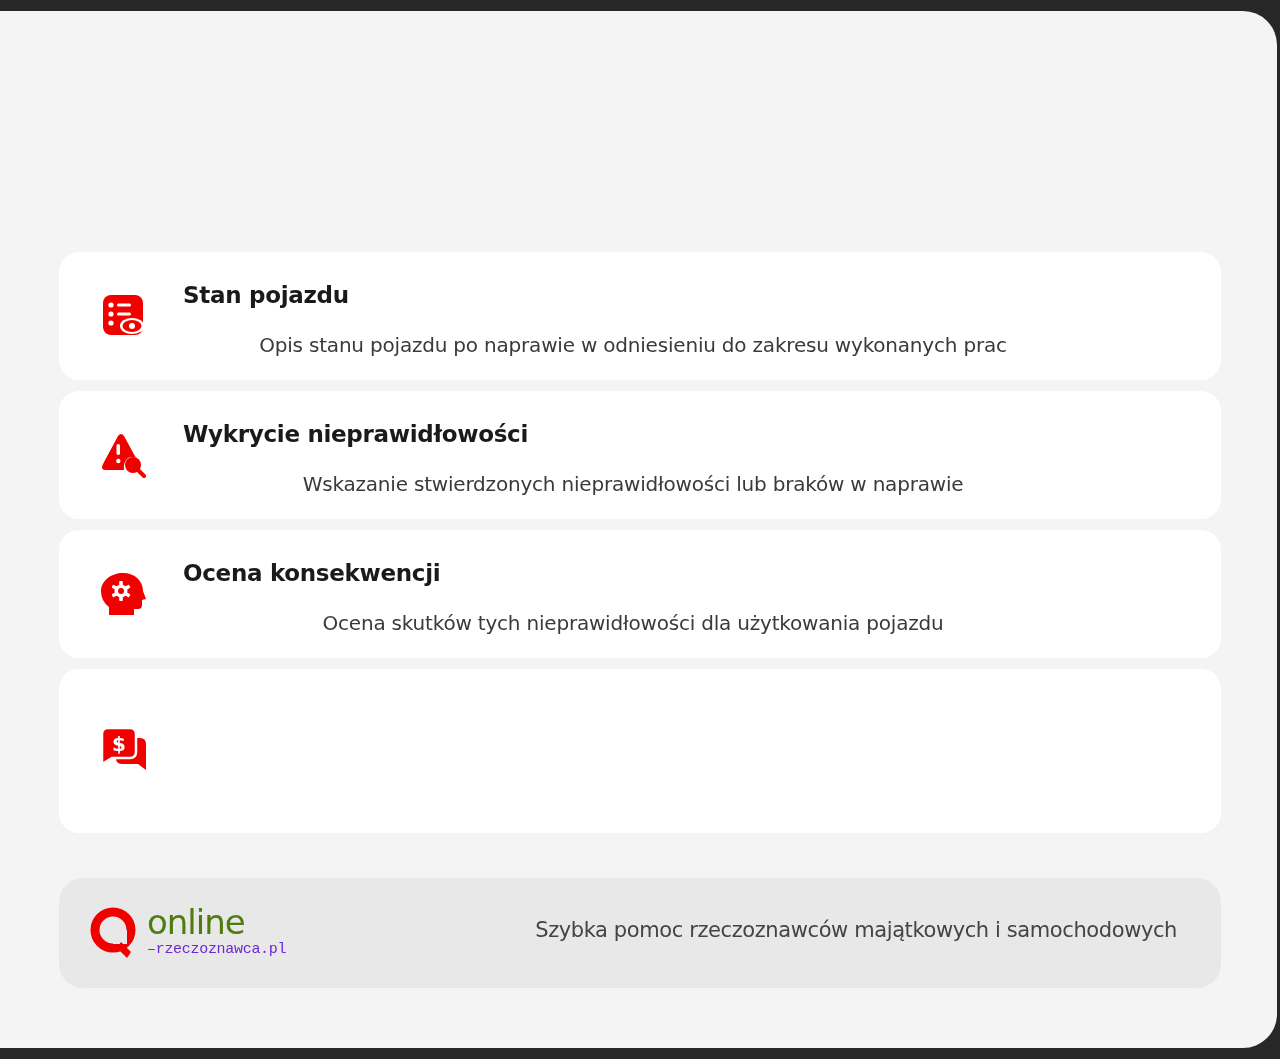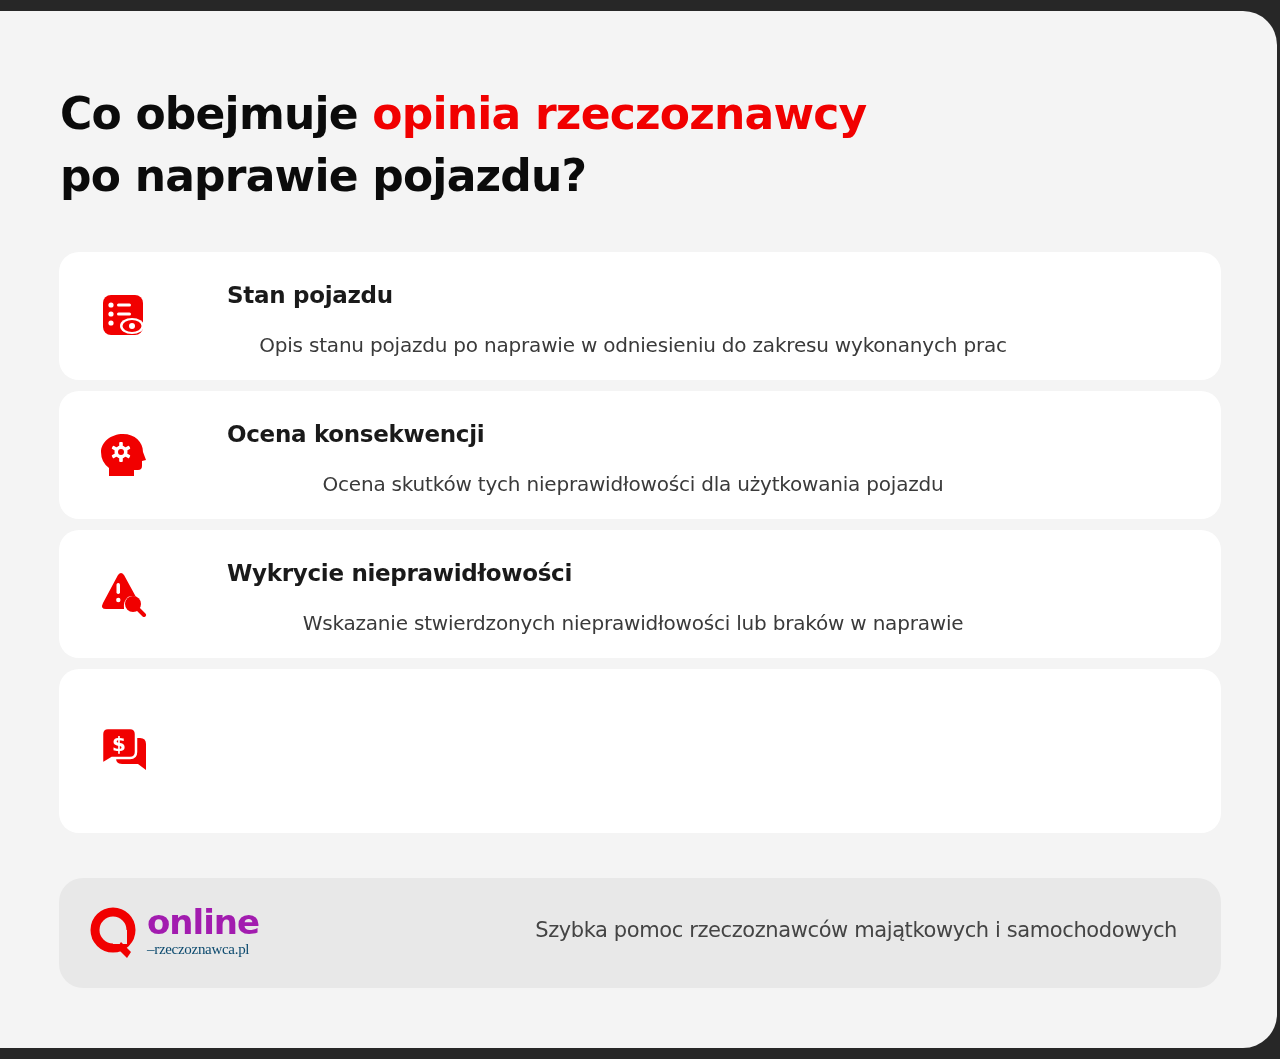--- a/index.html
+++ b/index.html
@@ -25,57 +25,53 @@
       position: relative; height: 128px;
     }
     .card.tall { height: 164px; }
     .card .icon {
       position: absolute; left: 40px; width: 50px; height: 50px;
       display: flex; align-items: center; justify-content: center;
     }
     .card .heading {
       position: absolute; left: 124px; top: 30px;
       font-family: "DejaVu Sans", sans-serif; font-weight: bold;
-      font-size: 23px; color: #1a1a1a; letter-spacing: -0.3px; margin-left: 44px;
+      font-size: 23px; color: #1a1a1a; letter-spacing: -0.3px;
     }
     .card .desc {
       position: absolute; left: 124px; top: 74px; width: 900px;
       font-family: "DejaVu Sans", sans-serif;
       font-size: 20px; line-height: 38px; color: #3a3a3a; letter-spacing: -0.2px; text-align: center;
     }
     .footer {
       position: absolute; left: 59px; top: 867px; width: 1162px; height: 110px;
       background: #e8e8e8; border-radius: 24px;
     }
     .logo { position: absolute; left: 30px; top: 30px; width: 220px; height: 56px; }
     .logo .word {
       position: absolute; left: 58px; top: -6px;
-      font-family: "DejaVu Sans", sans-serif; font-weight: bold;
-      font-size: 34px; color: #a21caf; letter-spacing: -1px;
+      font-family: "DejaVu Sans", sans-serif; font-weight: normal;
+      font-size: 34px; color: #4d7c0f; letter-spacing: -1px;
     }
     .logo .domain {
       position: absolute; left: 58px; top: 33px;
-      font-family: Liberation Serif, serif;
-      font-size: 15px; color: #0c4a6e; letter-spacing: -0.3px;
+      font-family: Liberation Mono, monospace;
+      font-size: 15px; color: #6d28d9; letter-spacing: -0.3px;
     }
     .tagline {
       position: absolute; right: 44px; top: 40px;
       font-family: "DejaVu Sans", sans-serif;
       font-size: 21px; color: #444; letter-spacing: -0.4px;
     }
   </style>
 </head>
 <body>
 
 <div class="frame">
 
-  <h1 class="title">
-    <span>Co obejmuje </span><span class="accent">opinia rzeczoznawcy</span><br>
-    <span>po naprawie pojazdu?</span>
-  </h1>
 
   <div class="cards">
 
     <div class="card">
       <div class="icon" style="top:39px">
         <svg width="46" height="46" viewBox="0 0 46 46">
           <rect x="2" y="2" width="40" height="40" rx="8" fill="#f10000"></rect>
           <circle cx="10" cy="12" r="2.6" fill="#fff"></circle>
           <circle cx="10" cy="21" r="2.6" fill="#fff"></circle>
           <circle cx="10" cy="30" r="2.6" fill="#fff"></circle>
@@ -85,47 +81,47 @@
           <ellipse cx="31" cy="33" rx="9.5" ry="6" fill="#f10000"></ellipse>
           <circle cx="31" cy="33" r="3" fill="#fff"></circle>
         </svg>
       </div>
       <div class="heading">Stan pojazdu</div>
       <div class="desc">Opis stanu pojazdu po naprawie w odniesieniu do zakresu wykonanych prac</div>
     </div>
 
     <div class="card">
       <div class="icon" style="top:39px">
+        <svg width="48" height="46" viewBox="0 0 48 46">
+          <path d="M18 4 Q21 0 24 4 L36 26 Q32 24 28 26 Q23 30 24 38 L6 38 Q0 38 3 32 Z" fill="#f10000"></path>
+          <rect x="16.5" y="12" width="3.5" height="11" rx="1.7" fill="#fff"></rect>
+          <circle cx="18.3" cy="29" r="2.2" fill="#fff"></circle>
+          <circle cx="33" cy="33" r="8" fill="#f10000"></circle>
+          <line x1="38" y1="38" x2="44" y2="44" stroke="#f10000" stroke-width="4" stroke-linecap="round"></line>
+        </svg>
+      </div>
+      <div class="heading">Wykrycie nieprawidłowości</div>
+      <div class="desc">Wskazanie stwierdzonych nieprawidłowości lub braków w naprawie</div>
+    </div>
+
+    <div class="card">
+      <div class="icon" style="top:39px">
         <svg width="46" height="46" viewBox="0 0 46 46">
           <path d="M22 2 C34 2 42 10 42 20 L45 28 L41 29 L41 34 Q41 38 37 38 L33 38 L33 44 L8 44 L8 36 Q0 30 0 20 C0 10 10 2 22 2 Z" fill="#f10000"></path>
           <g transform="translate(20,20)" fill="#fff">
             <circle r="6.5"></circle>
             <rect x="-1.8" y="-10" width="3.6" height="20" rx="1"></rect>
             <rect x="-1.8" y="-10" width="3.6" height="20" rx="1" transform="rotate(60)"></rect>
             <rect x="-1.8" y="-10" width="3.6" height="20" rx="1" transform="rotate(120)"></rect>
           </g>
           <circle cx="20" cy="20" r="3" fill="#f10000"></circle>
         </svg>
       </div>
       <div class="heading">Ocena konsekwencji</div>
       <div class="desc">Ocena skutków tych nieprawidłowości dla użytkowania pojazdu</div>
-    </div>
-
-    <div class="card">
-      <div class="icon" style="top:39px">
-        <svg width="48" height="46" viewBox="0 0 48 46">
-          <path d="M18 4 Q21 0 24 4 L36 26 Q32 24 28 26 Q23 30 24 38 L6 38 Q0 38 3 32 Z" fill="#f10000"></path>
-          <rect x="16.5" y="12" width="3.5" height="11" rx="1.7" fill="#fff"></rect>
-          <circle cx="18.3" cy="29" r="2.2" fill="#fff"></circle>
-          <circle cx="33" cy="33" r="8" fill="#f10000"></circle>
-          <line x1="38" y1="38" x2="44" y2="44" stroke="#f10000" stroke-width="4" stroke-linecap="round"></line>
-        </svg>
-      </div>
-      <div class="heading">Wykrycie nieprawidłowości</div>
-      <div class="desc">Wskazanie stwierdzonych nieprawidłowości lub braków w naprawie</div>
     </div>
 
     <div class="card tall">
       <div class="icon" style="top:55px">
         <svg width="48" height="46" viewBox="0 0 48 46">
           <path d="M18 12 L40 12 Q46 12 46 18 L46 44 L38 38 L22 38 Q16 38 16 32 Z" fill="#f10000"></path>
           <path d="M6 2 L30 2 Q36 2 36 8 L36 26 Q36 32 30 32 L12 32 L2 38 L2 8 Q2 2 8 2 Z" fill="#f10000" stroke="#fff" stroke-width="2.5"></path>
           <text x="19" y="25" font-family="DejaVu Sans, sans-serif" font-weight="bold" font-size="20" fill="#fff" text-anchor="middle">$</text>
         </svg>
       </div>

